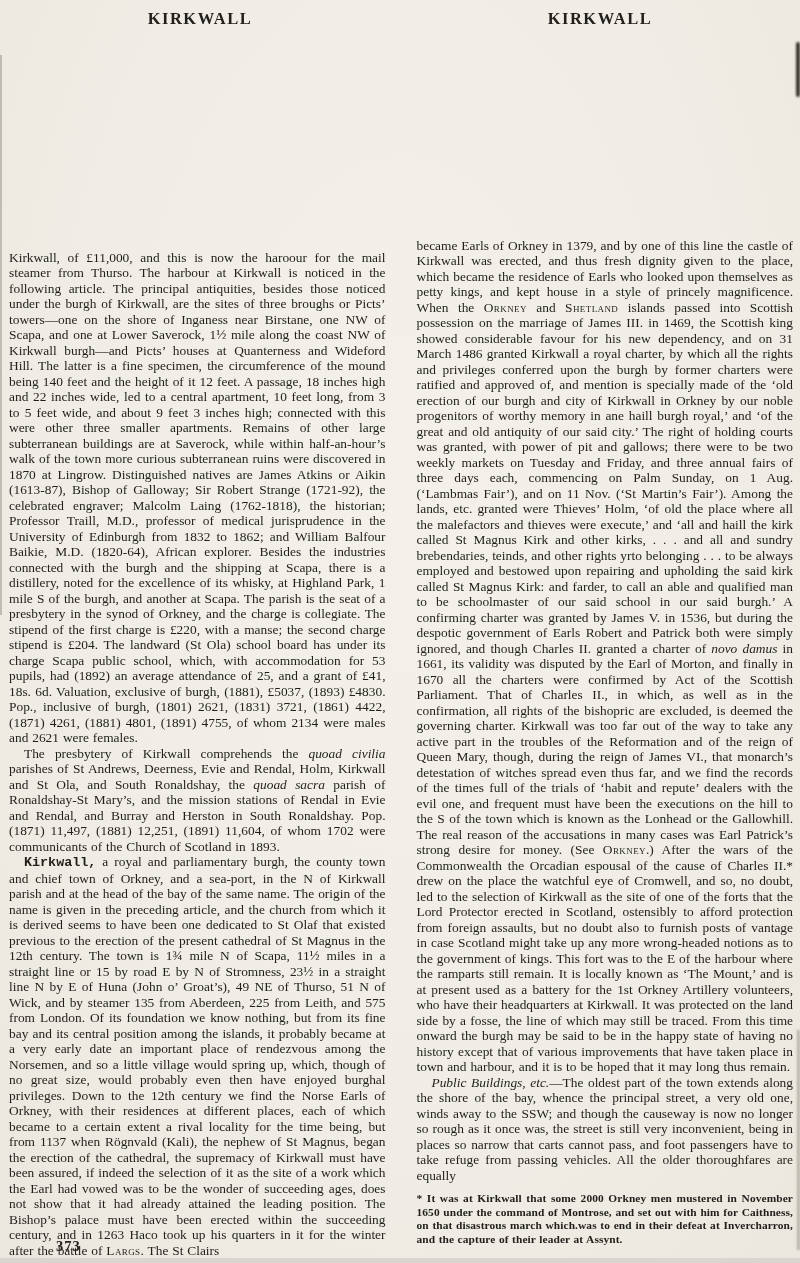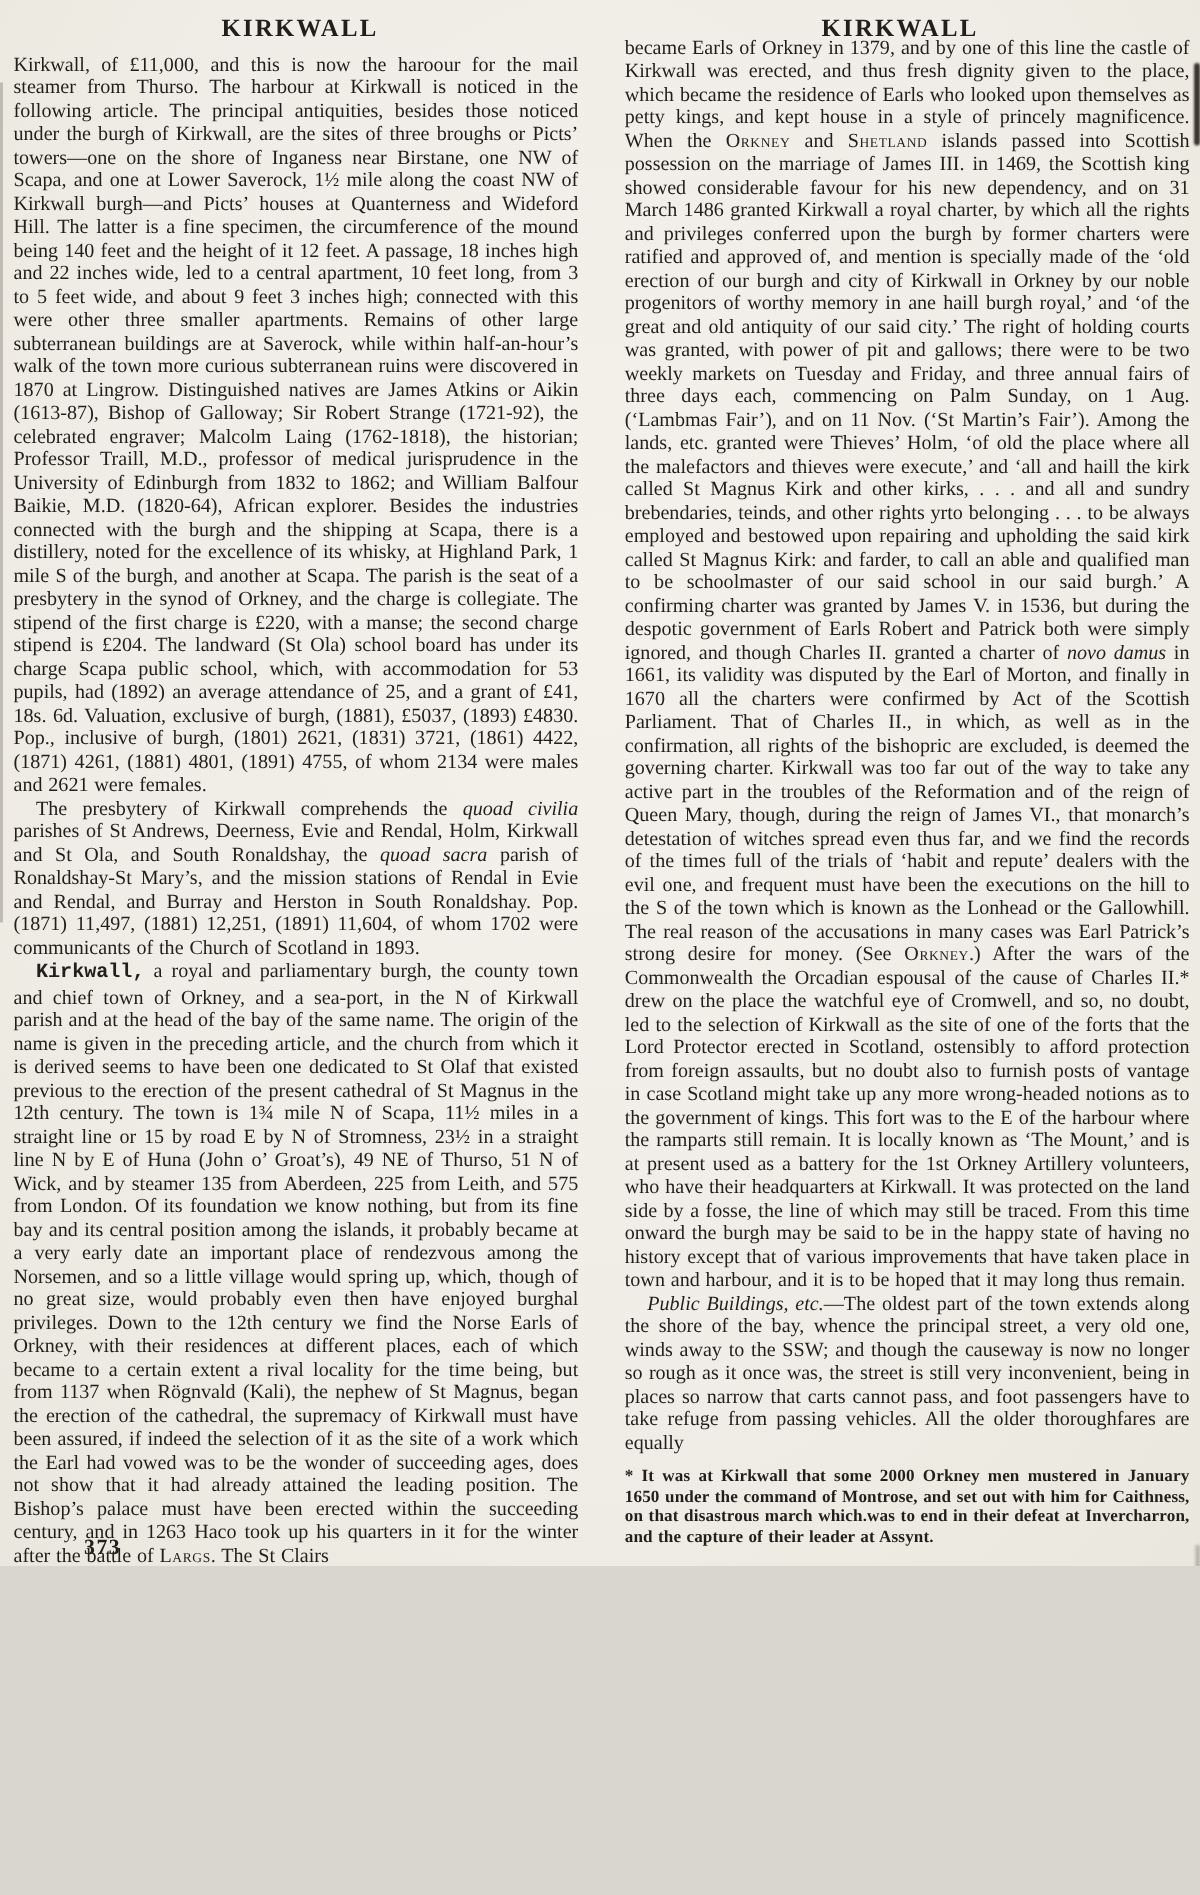--- a/index.html
+++ b/index.html
@@ -1,17 +1,17 @@
 <!DOCTYPE html>
 <html><head>
 <meta charset="utf-8">
 <style>
   html,body{margin:0;padding:0;background:#d8d6cf;}
   .page{
-    width:800px;height:1044px;position:relative;overflow:hidden;
+    width:800px;height:1258px;position:relative;overflow:hidden;
     background:#f0eee7;
     background-image:radial-gradient(ellipse at 50% 40%, #f3f1ea 0%, #efede5 60%, #eae7de 100%);
     color:#211e1b;
     font-family:"Liberation Serif","DejaVu Serif",serif;
   }
   .headers{display:flex;padding-top:9px;}
   .header{width:50%;text-align:center;font-weight:bold;font-size:16.5px;letter-spacing:1.5px;}
   .columns{position:absolute;top:35px;left:0;right:0;bottom:0;display:flex;align-items:flex-end;}
   .column{
     flex:1;padding:3px 6px 0 9px;
@@ -52,21 +52,21 @@
   <div class="columns">
     <div class="column left" id="left-col">
         <p class="para"><span class="normal">Kirkwall, of £11,000, and this is now the haroour for the mail steamer from Thurso. The harbour at Kirkwall is noticed in the following article. The principal antiquities, besides those noticed under the burgh of Kirkwall, are the sites of three broughs or Picts’ towers—one on the shore of Inganess near Birstane, one NW of Scapa, and one at Lower Saverock, 1½ mile along the coast NW of Kirkwall burgh—and Picts’ houses at Quanterness and Wideford Hill. The latter is a fine specimen, the circumference of the mound being 140 feet and the height of it 12 feet. A passage, 18 inches high and 22 inches wide, led to a central apartment, 10 feet long, from 3 to 5 feet wide, and about 9 feet 3 inches high; connected with this were other three smaller apartments. Remains of other large subterranean buildings are at Saverock, while within half-an-hour’s walk of the town more curious subterranean ruins were discovered in 1870 at Lingrow. Distinguished natives are James Atkins or Aikin (1613-87), Bishop of Galloway; Sir Robert Strange (1721-92), the celebrated engraver; Malcolm Laing (1762-1818), the historian; Professor Traill, M.D., professor of medical jurisprudence in the University of Edinburgh from 1832 to 1862; and William Balfour Baikie, M.D. (1820-64), African explorer. Besides the industries connected with the burgh and the shipping at Scapa, there is a distillery, noted for the excellence of its whisky, at Highland Park, 1 mile S of the burgh, and another at Scapa. The parish is the seat of a presbytery in the synod of Orkney, and the charge is collegiate. The stipend of the first charge is £220, with a manse; the second charge stipend is £204. The landward (St Ola) school board has under its charge Scapa public school, which, with accommodation for 53 pupils, had (1892) an average attendance of 25, and a grant of £41, 18s. 6d. Valuation, exclusive of burgh, (1881), £5037, (1893) £4830. Pop., inclusive of burgh, (1801) 2621, (1831) 3721, (1861) 4422, (1871) 4261, (1881) 4801, (1891) 4755, of whom 2134 were males and 2621 were females.</span></p>
         <p class="para indent"><span class="normal">The presbytery of Kirkwall comprehends the </span><span class="italic">quoad civilia</span><span class="normal"> parishes of St Andrews, Deerness, Evie and Rendal, Holm, Kirkwall and St Ola, and South Ronaldshay, the </span><span class="italic">quoad sacra</span><span class="normal"> parish of Ronaldshay-St Mary’s, and the mission stations of Rendal in Evie and Rendal, and Burray and Herston in South Ronaldshay. Pop. (1871) 11,497, (1881) 12,251, (1891) 11,604, of whom 1702 were communicants of the Church of Scotland in 1893.</span></p>
         <p class="para indent"><span class="bold">Kirkwall,</span><span class="normal"> a royal and parliamentary burgh, the county town and chief town of Orkney, and a sea-port, in the N of Kirkwall parish and at the head of the bay of the same name. The origin of the name is given in the preceding article, and the church from which it is derived seems to have been one dedicated to St Olaf that existed previous to the erection of the present cathedral of St Magnus in the 12th century. The town is 1¾ mile N of Scapa, 11½ miles in a straight line or 15 by road E by N of Stromness, 23½ in a straight line N by E of Huna (John o’ Groat’s), 49 NE of Thurso, 51 N of Wick, and by steamer 135 from Aberdeen, 225 from Leith, and 575 from London. Of its foundation we know nothing, but from its fine bay and its central position among the islands, it probably became at a very early date an important place of rendezvous among the Norsemen, and so a little village would spring up, which, though of no great size, would probably even then have enjoyed burghal privileges. Down to the 12th century we find the Norse Earls of Orkney, with their residences at different places, each of which became to a certain extent a rival locality for the time being, but from 1137 when Rögnvald (Kali), the nephew of St Magnus, began the erection of the cathedral, the supremacy of Kirkwall must have been assured, if indeed the selection of it as the site of a work which the Earl had vowed was to be the wonder of succeeding ages, does not show that it had already attained the leading position. The Bishop’s palace must have been erected within the succeeding century, and in 1263 Haco took up his quarters in it for the winter after the battle of </span><span class="smallcaps">Largs</span><span class="normal">. The St Clairs</span></p>
       </div>
     <div class="divider"></div>
     <div class="column right" id="right-col">
         <p class="para"><span class="normal">became Earls of Orkney in 1379, and by one of this line the castle of Kirkwall was erected, and thus fresh dignity given to the place, which became the residence of Earls who looked upon themselves as petty kings, and kept house in a style of princely magnificence. When the </span><span class="smallcaps">Orkney</span><span class="normal"> and </span><span class="smallcaps">Shetland</span><span class="normal"> islands passed into Scottish possession on the marriage of James III. in 1469, the Scottish king showed considerable favour for his new dependency, and on 31 March 1486 granted Kirkwall a royal charter, by which all the rights and privileges conferred upon the burgh by former charters were ratified and approved of, and mention is specially made of the ‘old erection of our burgh and city of Kirkwall in Orkney by our noble progenitors of worthy memory in ane haill burgh royal,’ and ‘of the great and old antiquity of our said city.’ The right of holding courts was granted, with power of pit and gallows; there were to be two weekly markets on Tuesday and Friday, and three annual fairs of three days each, commencing on Palm Sunday, on 1 Aug. (‘Lambmas Fair’), and on 11 Nov. (‘St Martin’s Fair’). Among the lands, etc. granted were Thieves’ Holm, ‘of old the place where all the malefactors and thieves were execute,’ and ‘all and haill the kirk called St Magnus Kirk and other kirks, . . . and all and sundry brebendaries, teinds, and other rights yrto belonging . . . to be always employed and bestowed upon repairing and upholding the said kirk called St Magnus Kirk: and farder, to call an able and qualified man to be schoolmaster of our said school in our said burgh.’ A confirming charter was granted by James V. in 1536, but during the despotic government of Earls Robert and Patrick both were simply ignored, and though Charles II. granted a charter of </span><span class="italic">novo damus</span><span class="normal"> in 1661, its validity was disputed by the Earl of Morton, and finally in 1670 all the charters were confirmed by Act of the Scottish Parliament. That of Charles II., in which, as well as in the confirmation, all rights of the bishopric are excluded, is deemed the governing charter. Kirkwall was too far out of the way to take any active part in the troubles of the Reformation and of the reign of Queen Mary, though, during the reign of James VI., that monarch’s detestation of witches spread even thus far, and we find the records of the times full of the trials of ‘habit and repute’ dealers with the evil one, and frequent must have been the executions on the hill to the S of the town which is known as the Lonhead or the Gallowhill. The real reason of the accusations in many cases was Earl Patrick’s strong desire for money. (See </span><span class="smallcaps">Orkney</span><span class="normal">.) After the wars of the Commonwealth the Orcadian espousal of the cause of Charles II.* drew on the place the watchful eye of Cromwell, and so, no doubt, led to the selection of Kirkwall as the site of one of the forts that the Lord Protector erected in Scotland, ostensibly to afford protection from foreign assaults, but no doubt also to furnish posts of vantage in case Scotland might take up any more wrong-headed notions as to the government of kings. This fort was to the E of the harbour where the ramparts still remain. It is locally known as ‘The Mount,’ and is at present used as a battery for the 1st Orkney Artillery volunteers, who have their headquarters at Kirkwall. It was protected on the land side by a fosse, the line of which may still be traced. From this time onward the burgh may be said to be in the happy state of having no history except that of various improvements that have taken place in town and harbour, and it is to be hoped that it may long thus remain.</span></p>
         <p class="para indent"><span class="italic">Public Buildings, etc.</span><span class="normal">—The oldest part of the town extends along the shore of the bay, whence the principal street, a very old one, winds away to the SSW; and though the causeway is now no longer so rough as it once was, the street is still very inconvenient, being in places so narrow that carts cannot pass, and foot passengers have to take refuge from passing vehicles. All the older thoroughfares are equally</span></p>
-        <p class="footnote"><span class="normal">* It was at Kirkwall that some 2000 Orkney men mustered in January 1650 under the command of Montrose, and set out with him for Caithness, on that disastrous march which.was to end in their defeat at Invercharron, and the capture of their leader at Assynt.</span></p>
+        <p class="footnote"><span class="normal">* It was at Kirkwall that some 2000 Orkney men mustered in November 1650 under the command of Montrose, and set out with him for Caithness, on that disastrous march which.was to end in their defeat at Invercharron, and the capture of their leader at Assynt.</span></p>
       </div>
   </div>
 
   <div class="page-number">373</div>
 
   <div class="artifact tr"></div>
   <div class="artifact br"></div>
   <div class="artifact lf"></div>
 </div>
 

